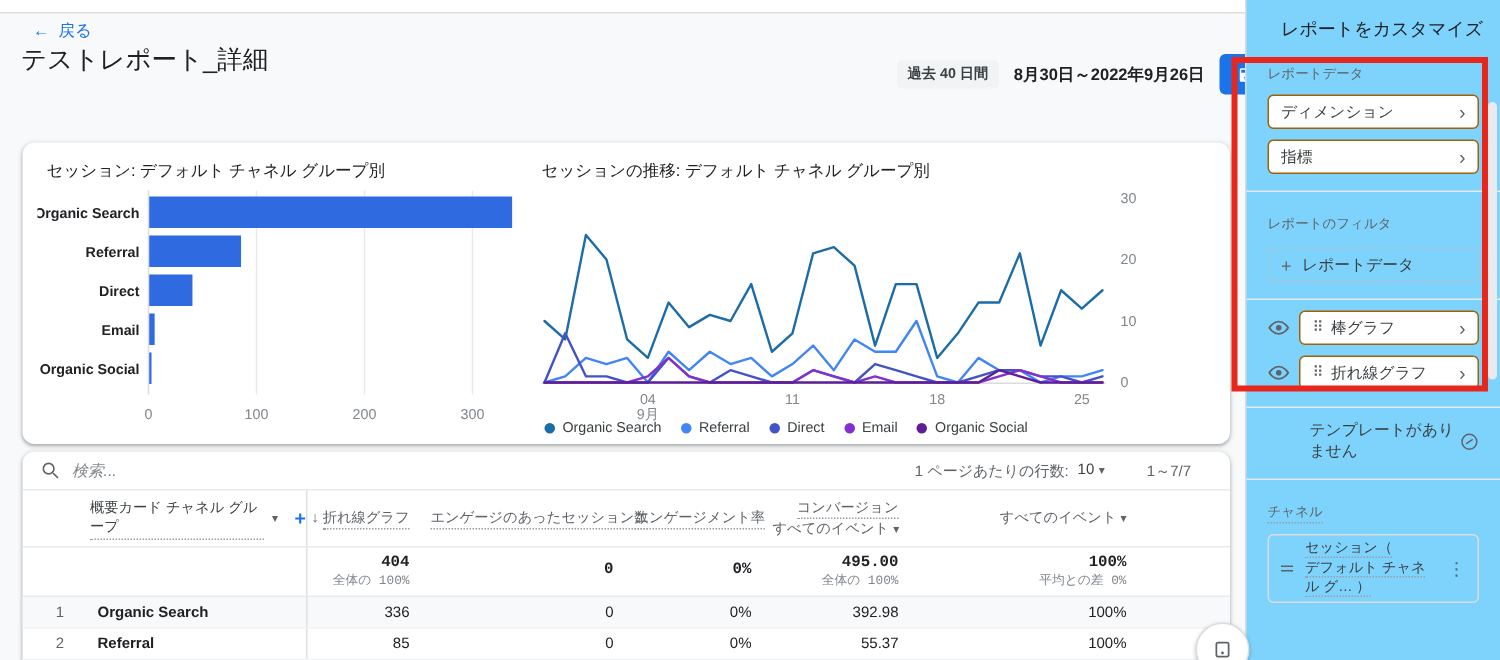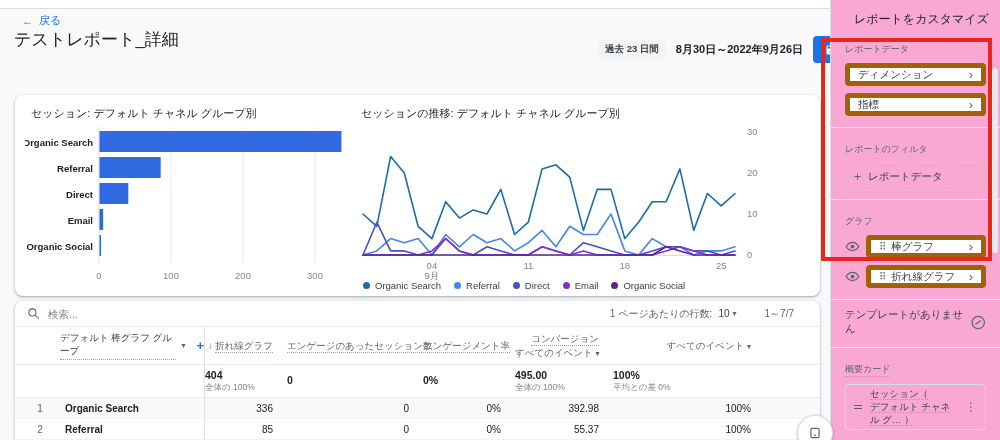--- a/index.html
+++ b/index.html
@@ -28,60 +28,60 @@
   .chart-title.line { left:346px; }
   #bar-svg { position:absolute; left:10px; top:28px; }
   #line-svg { position:absolute; left:338px; top:28px; }
   .legend { position:absolute; left:348px; bottom:5px; display:flex; gap:13px; align-items:center; }
   .legend-item { display:flex; align-items:center; gap:5px; font-size:9.5px; color:#3c4043; white-space:nowrap; }
   .legend-dot { width:7px; height:7px; border-radius:50%; flex:none; }
 
   
   .card-table { left:15px; top:301px; width:805px; height:139px; border-radius:8px 8px 0 0; overflow:hidden; }
   .search-row { height:26px; display:flex; align-items:center; padding:0 12px; border-bottom:1px solid #e8eaed; }
-  .search-input { border:none; outline:none; font-size:10.5px; color:#202124; width:200px; margin-left:8px; background:transparent; }
+  .search-input { border:none; outline:none; font-size:10.5px; color:#202124; width:200px; margin-left:8px; background:transparent;font-style:italic; }
   .search-input::placeholder { color:#80868b; }
   .pager { margin-left:auto; display:flex; gap:6px; font-size:10px; color:#5f6368; }
   .rows-select { display:flex; align-items:center; gap:3px; cursor:pointer; color:#3c4043; }
   .pager-range { margin-left:22px; margin-right:14px; color:#5f6368; }
 
   .tgrid { display:grid; grid-template-columns:190px 82px 136px 92px 98px 152px 1fr; align-items:center; }
   .theader { height:38px; border-bottom:1px solid #e8eaed; }
   .dim-cell { height:100%; display:flex; align-items:center; border-right:1px solid #e0e0e0; padding-left:45px; gap:5px; font-size:9.5px; color:#3c4043; }
   .dotted { border-bottom:1px dotted #9aa0a6; padding-bottom:1px; }
   .caret { font-size:8px; color:#5f6368; }
   .plus-btn { color:#1a73e8; font-size:13px; font-weight:700; margin-left:6px; cursor:pointer; }
   .mh { text-align:right; padding-right:14px; font-size:9.5px; color:#5f6368; line-height:1.45; white-space:nowrap; }
   .totals-row { height:33px; border-bottom:1px solid #e8eaed; }
-  .tot-cell { padding-right:14px; line-height:1.3; }
+  .tot-cell { text-align:right; padding-right:14px; line-height:1.3;font-family:Liberation Mono, monospace; }
   .tot-val { font-size:10.5px; font-weight:700; color:#202124; }
   .tot-sub { font-size:8.5px; color:#80868b; }
   .data-row { height:21px; border-bottom:1px solid #f1f3f4; }
   .data-row.shaded { background:#f8f9fa; }
   .row-dim { height:100%; display:flex; align-items:center; border-right:1px solid #e0e0e0; }
   .row-num { flex:none; width:50px; text-align:center; font-size:10px; color:#5f6368; }
   .row-name { font-size:10px; font-weight:700; color:#202124; }
   .cell-val { text-align:right; padding-right:14px; font-size:10px; color:#202124; }
   .empty-cell { height:100%; border-right:1px solid #e0e0e0; }
 
   
-  .sidebar { position:absolute; right:0; top:0; bottom:0; width:170px; background:#f9a8d4; border-left:1px solid #dadce0; padding:0 14px; z-index:4; }
+  .sidebar { position:absolute; right:0; top:0; bottom:0; width:170px; background:#7dd3fc; border-left:1px solid #dadce0; padding:0 14px; z-index:4; }
   .sb-title { display:flex; align-items:center; gap:9px; padding-top:11px; font-size:12px; font-weight:500; color:#202124; white-space:nowrap; }
   .sb-label { font-size:9px; color:#5f6368; margin-top:15px; }
   .sb-label.linkish { display:inline-block; border-bottom:1px dotted #9aa0a6; }
-  .sb-btn { margin-top:7px; height:23px; border:5px solid #a16207; border-radius:4px; display:flex; align-items:center; padding:0 8px; font-size:10.5px; color:#3c4043; cursor:pointer; background:#fff; }
+  .sb-btn { margin-top:7px; height:23px; border:1px solid #a16207; border-radius:4px; display:flex; align-items:center; padding:0 8px; font-size:10.5px; color:#3c4043; cursor:pointer; background:#fff; }
   .sb-btn .grow { flex:1; }
   .chev { color:#5f6368; font-size:13px; line-height:1; }
   .sb-dashed { margin-top:9px; height:23px; border:1px dashed #bdc1c6; border-radius:4px; display:flex; align-items:center; gap:7px; padding:0 8px; font-size:10.5px; color:#3c4043; cursor:pointer; }
   .plus-glyph { color:#5f6368; font-size:12px; }
   .sb-div { height:1px; background:#e8eaed; margin:11px -14px 0; }
   .graph-row { display:flex; align-items:center; gap:6px; margin-top:7px; }
   .graph-row .sb-btn { flex:1; margin-top:0; gap:6px; }
   .drag-dots { color:#5f6368; font-size:10px; letter-spacing:-1px; }
-  .tpl-status { display:flex; align-items:center; justify-content:space-between; margin-top:8px; font-size:10.5px; color:#3c4043; }
+  .tpl-status { display:flex; align-items:center; justify-content:space-between; margin-top:8px; font-size:10.5px; color:#3c4043;margin-left:28px; }
   .sum-card { margin-top:7px; min-height:34px; border:1px solid #dadce0; border-radius:4px; display:flex; align-items:center; gap:6px; padding:3px 6px; cursor:pointer; }
   .sum-text { flex:1; font-size:9.5px; color:#3c4043; line-height:1.35; }
   .sum-text span { border-bottom:1px dotted #9aa0a6; }
   .more-dots { color:#5f6368; font-size:12px; padding:0 2px; cursor:pointer; }
 
   
   .red-box { position:absolute; left:821px; top:38px; width:171px; height:223px; border:4px solid #e8261b; z-index:30; pointer-events:none; }
   .scroll-thumb { position:absolute; right:2px; top:68px; width:6px; height:185px; border-radius:3px; background:#e8eaed; z-index:6; }
   .fab { position:absolute; left:797px; top:415px; width:36px; height:36px; border-radius:50%; background:#fff; border:1px solid #dadce0; box-shadow:0 1px 3px rgba(0,0,0,.25); display:flex; align-items:center; justify-content:center; z-index:8; cursor:pointer; }
 </style>
@@ -90,21 +90,21 @@
 
 <div class="top-strip"></div>
 
 <div class="back-link">
   <span>←</span>
   <span>戻る</span>
 </div>
 <div class="page-title">テストレポート_詳細</div>
 
 <div class="header-right">
-  <span class="date-chip">過去 23 日間</span>
+  <span class="date-chip">過去 40 日間</span>
   <span class="date-range">8月30日～2022年9月26日</span>
   <button class="save-btn">
     <svg width="12" height="12" viewBox="0 0 24 24">
         <path fill="#fff" d="M17 3H5a2 2 0 0 0-2 2v14a2 2 0 0 0 2 2h14a2 2 0 0 0 2-2V7l-4-4zM12 19a3 3 0 1 1 0-6 3 3 0 0 1 0 6zm3-10H5V5h10v4z"></path>
       </svg>
     <span>保存...</span>
   </button>
 </div>
 
 <div class="card card-charts">
@@ -183,21 +183,21 @@
       <span class="rows-select">
         <span>10</span>
         <span class="caret">▾</span>
       </span>
       <span class="pager-range">1～7/7</span>
     </div>
   </div>
 
   <div class="tgrid theader" id="table-header">
     <div class="dim-cell">
-      <span class="dotted">デフォルト 棒グラフ グループ</span>
+      <span class="dotted">概要カード チャネル グループ</span>
       <span class="caret">▾</span>
       <span class="plus-btn">+</span>
     </div>
   <div class="mh">
         <div><span>↓ </span><span class="dotted">折れ線グラフ</span></div>
       </div>
       <div class="mh">
         <div><span class="dotted">エンゲージのあったセッション数</span></div>
       </div>
       <div class="mh">
@@ -280,21 +280,20 @@
   </div>
 
   <div class="sb-div"></div>
   <div class="sb-label">レポートのフィルタ</div>
   <div class="sb-dashed">
     <span class="plus-glyph">+</span>
     <span>レポートデータ</span>
   </div>
 
   <div class="sb-div"></div>
-  <div class="sb-label">グラフ</div>
   <div class="graph-row">
     <svg width="15" height="15" viewBox="0 0 24 24">
         <path d="M2 12s4-6.5 10-6.5S22 12 22 12s-4 6.5-10 6.5S2 12 2 12z" fill="none" stroke="#5f6368" stroke-width="2"></path>
         <circle cx="12" cy="12" r="3" fill="#5f6368"></circle>
       </svg>
     <div class="sb-btn">
       <span class="drag-dots">⠿</span>
       <span class="grow">棒グラフ</span>
       <span class="chev">›</span>
     </div>
@@ -314,21 +313,21 @@
   <div class="sb-div"></div>
   <div class="tpl-status">
     <span>テンプレートがありません</span>
     <svg width="17" height="17" viewBox="0 0 24 24">
         <circle cx="12" cy="12" r="9" fill="none" stroke="#5f6368" stroke-width="1.8"></circle>
         <path d="M8 14.5l8-5.5" stroke="#5f6368" stroke-width="1.8"></path>
       </svg>
   </div>
 
   <div class="sb-div"></div>
-  <div><span class="sb-label linkish">概要カード</span></div>
+  <div><span class="sb-label linkish">チャネル</span></div>
   <div class="sum-card">
     <svg width="12" height="12" viewBox="0 0 24 24">
         <path d="M4 9h16M4 15h16" stroke="#5f6368" stroke-width="2"></path>
       </svg>
     <div class="sum-text">
       <div><span>セッション（</span></div>
       <div><span>デフォルト チャネル グ… ）</span></div>
     </div>
     <span class="more-dots">⋮</span>
   </div>

